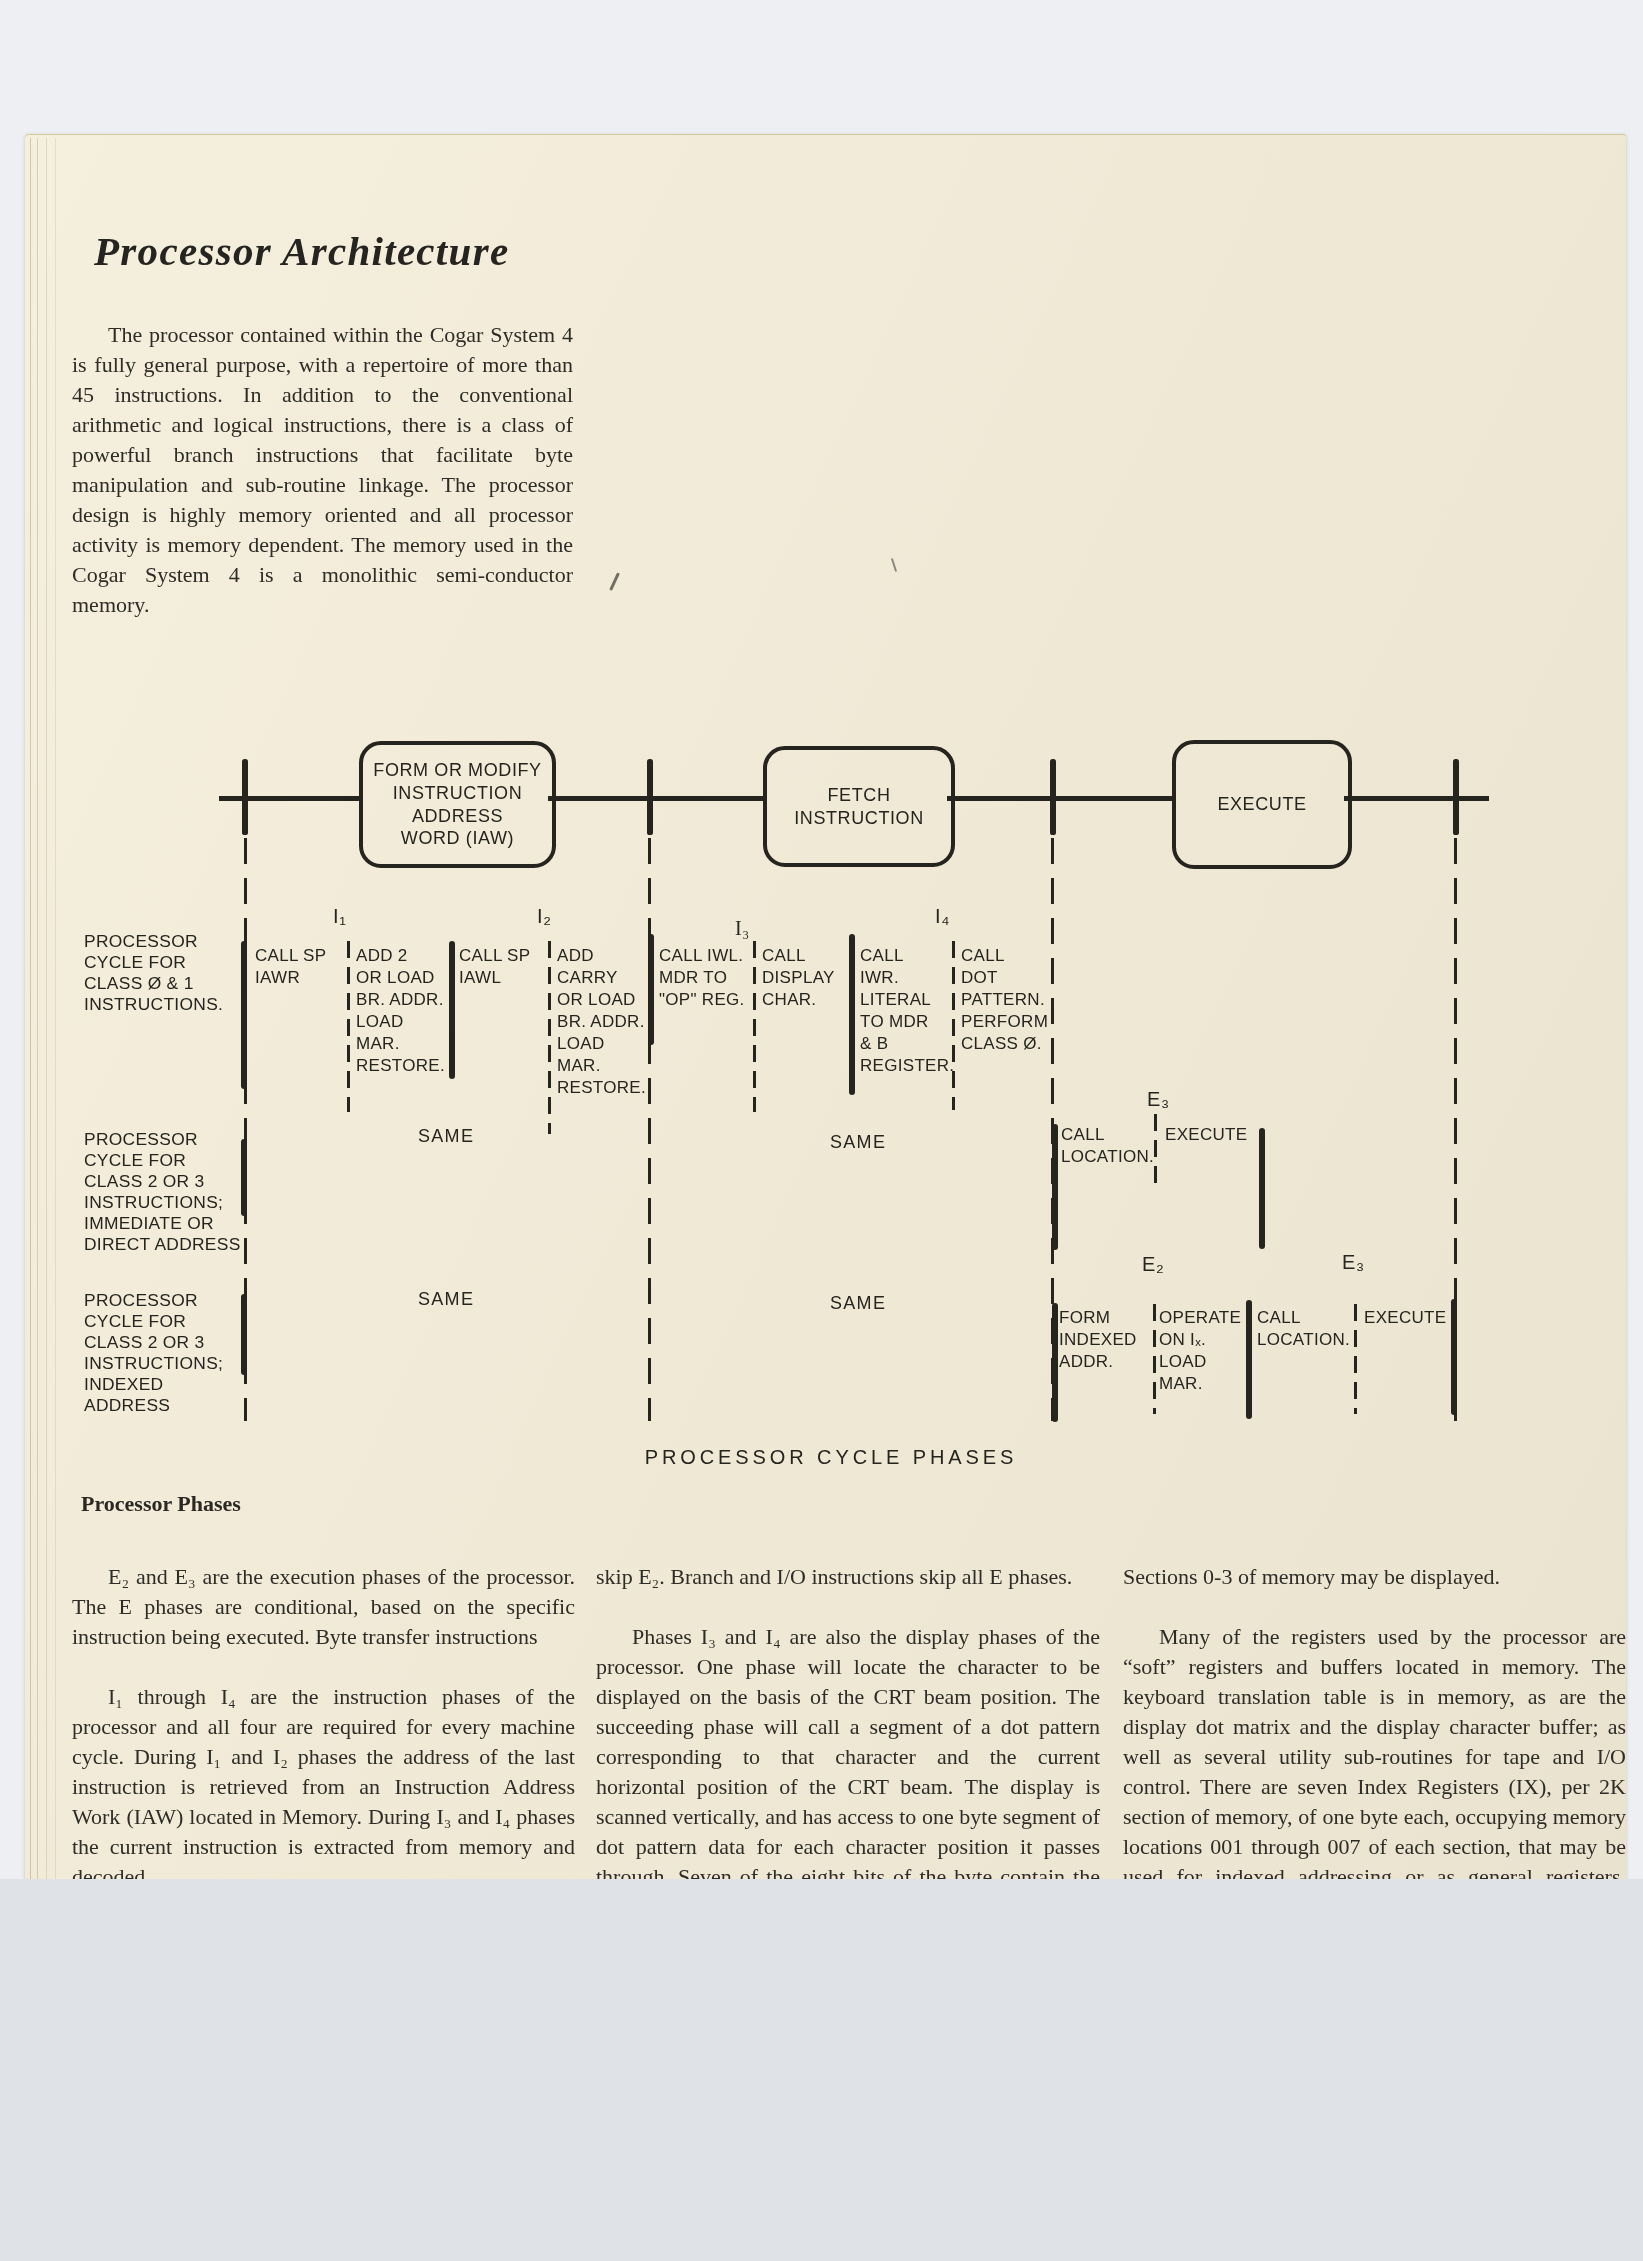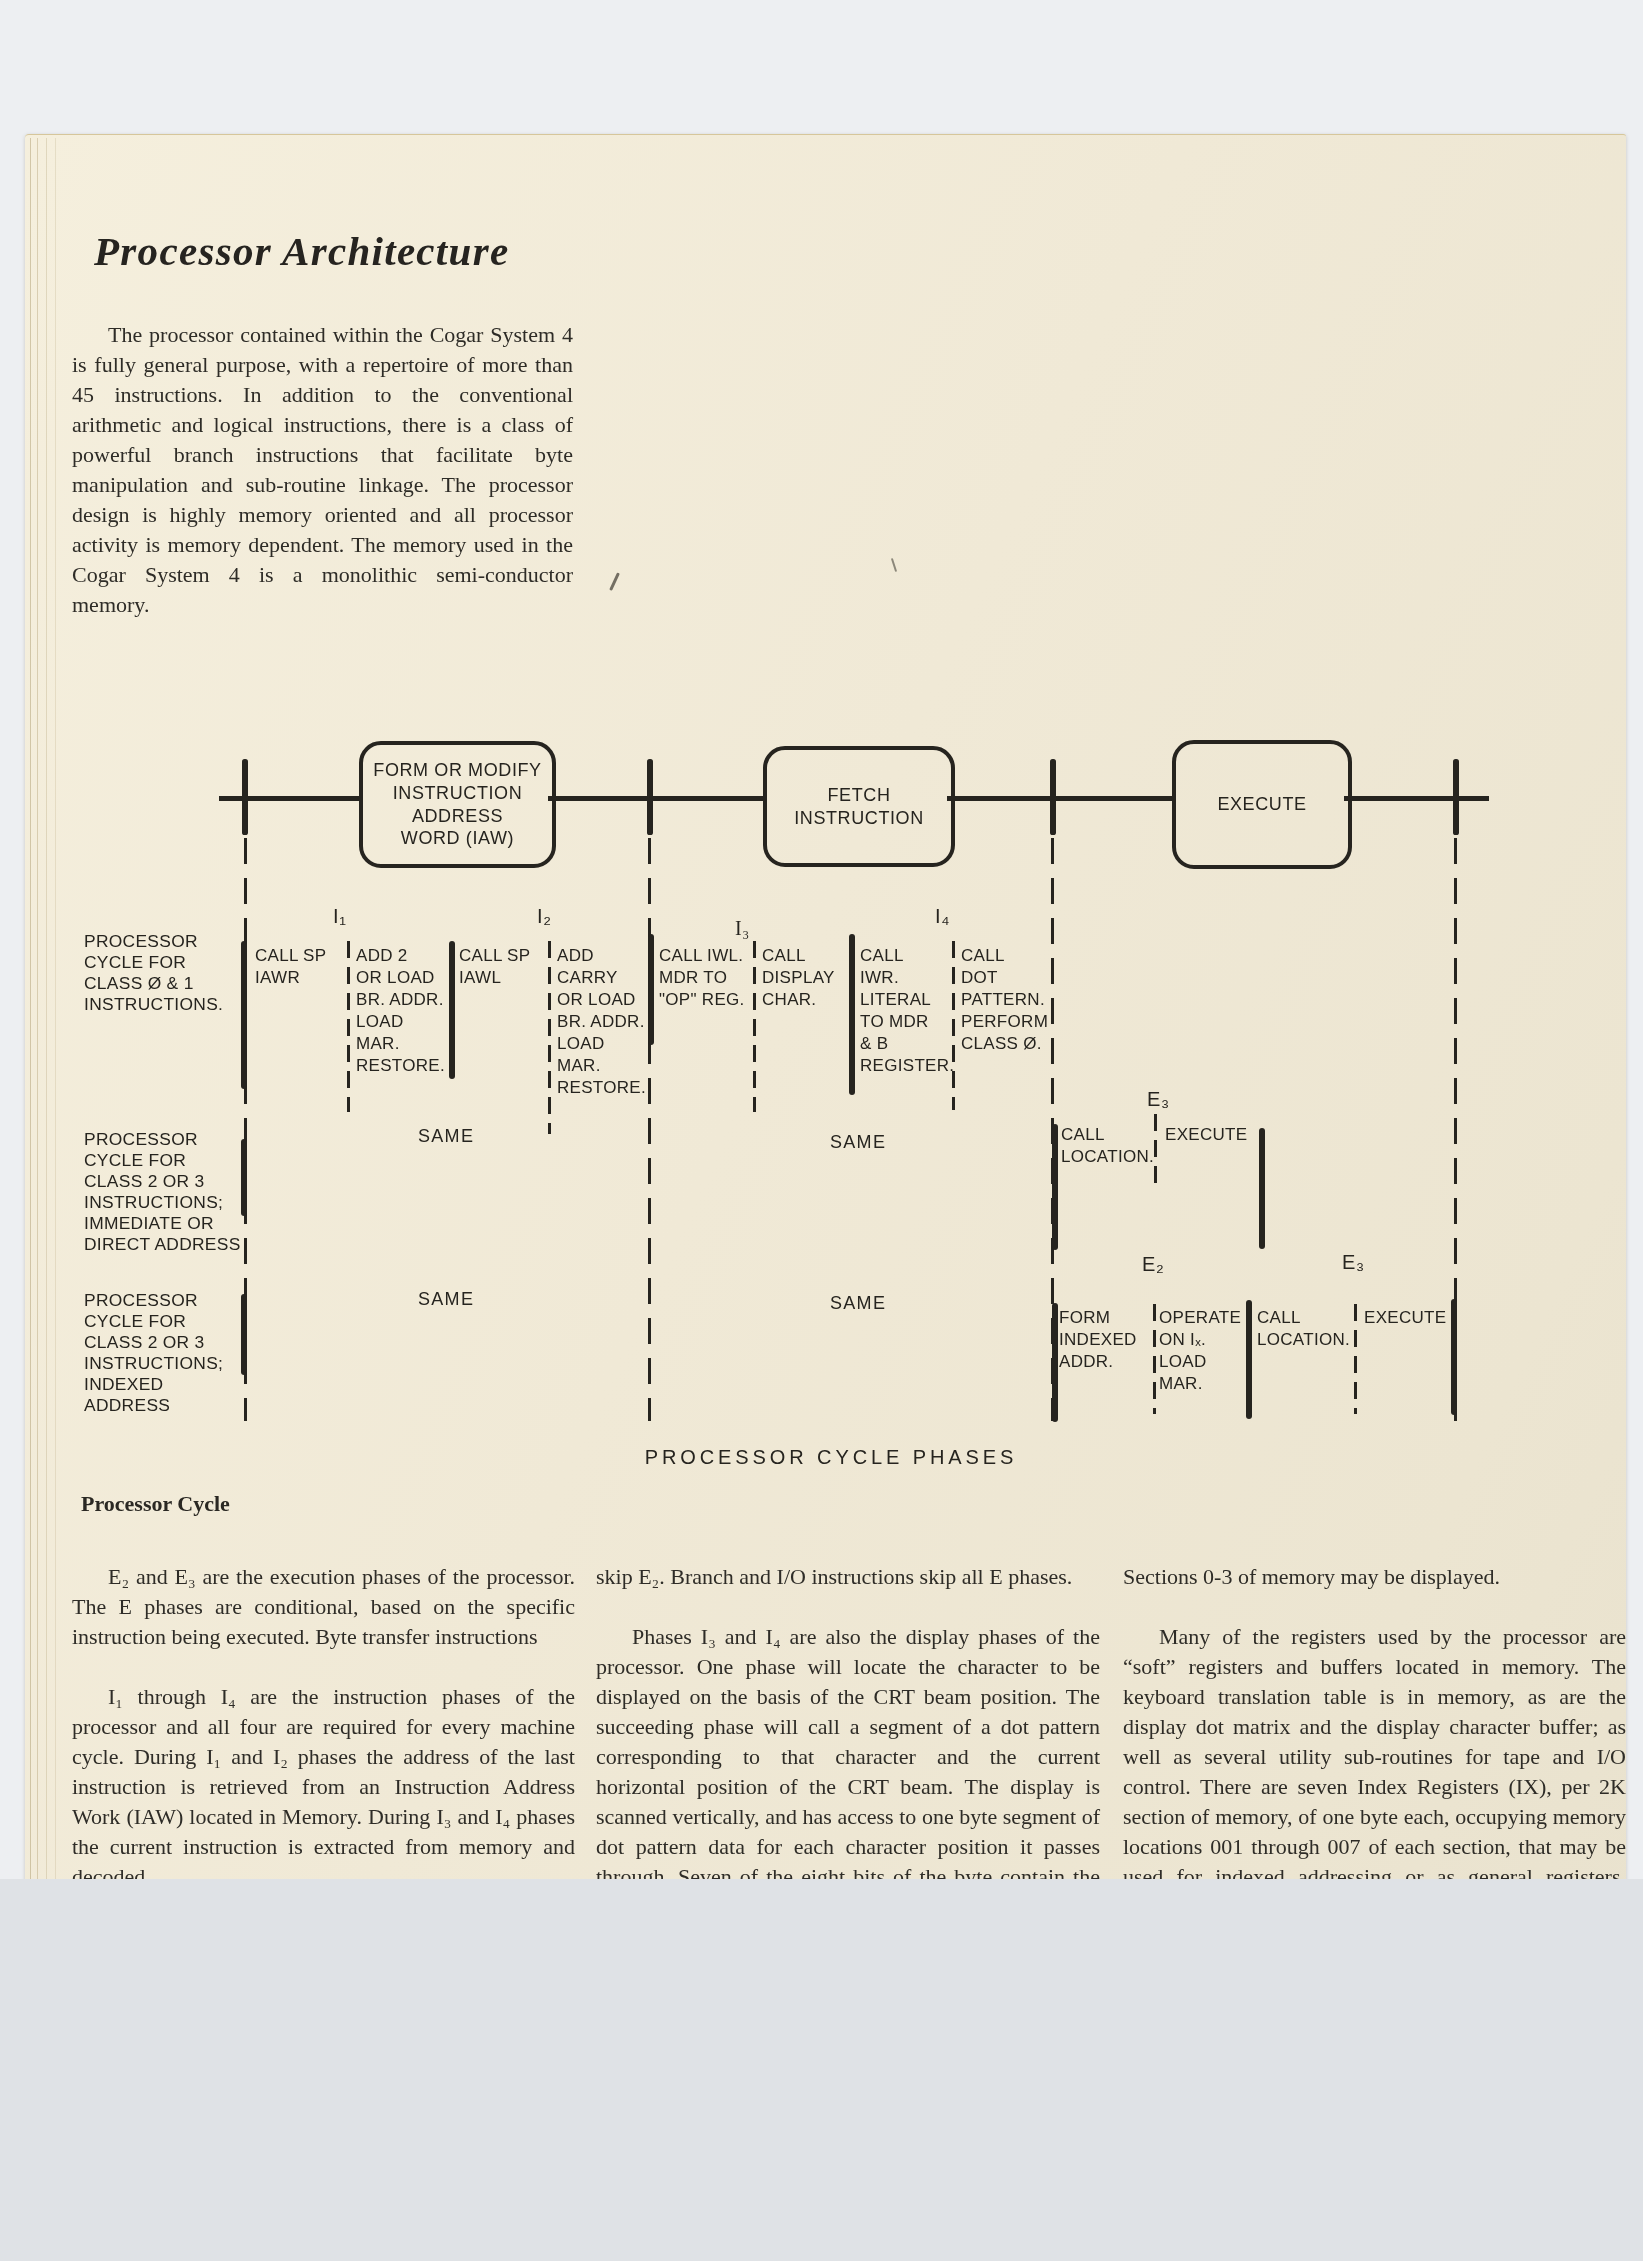--- a/index.html
+++ b/index.html
@@ -189,21 +189,21 @@
 ON Iₓ.
 LOAD
 MAR.</div>
     <div class="abs diag dcell pre" style="left:1257px;top:1307px;">CALL
 LOCATION.</div>
     <div class="abs diag dcell pre" style="left:1364px;top:1307px;">EXECUTE</div>
 
     <div class="abs diag caption" style="left:612px;top:1446px;width:438px;">PROCESSOR CYCLE PHASES</div>
   </div>
 
-  <div class="abs subhead" style="left:81px;top:1491px;">Processor Cycle</div>
+  <div class="abs subhead" style="left:81px;top:1491px;">Processor Phases</div>
 
   <div class="abs bodytext" style="left:72px;top:1562px;width:503px;">
     <p>E₂ and E₃ are the execution phases of the processor. The E phases are conditional, based on the specific instruction being executed. Byte transfer instructions</p>
     <p>I₁ through I₄ are the instruction phases of the processor and all four are required for every machine cycle. During I₁ and I₂ phases the address of the last instruction is retrieved from an Instruction Address Work (IAW) located in Memory. During I₃ and I₄ phases the current instruction is extracted from memory and decoded.</p>
   </div>
 
   <div class="abs bodytext" style="left:596px;top:1562px;width:504px;">
     <p class="noindent">skip E₂. Branch and I/O instructions skip all E phases.</p>
     <p>Phases I₃ and I₄ are also the display phases of the processor. One phase will locate the character to be displayed on the basis of the CRT beam position. The succeeding phase will call a segment of a dot pattern corresponding to that character and the current horizontal position of the CRT beam. The display is scanned vertically, and has access to one byte segment of dot pattern data for each character position it passes through. Seven of the eight bits of the byte contain the vertical portion of the 5x8 matrix. The specific display buffer area is presettable under program control. Any page (8 line display) or sub-page (4 line display) within the first 4 pages of</p>
   </div>

